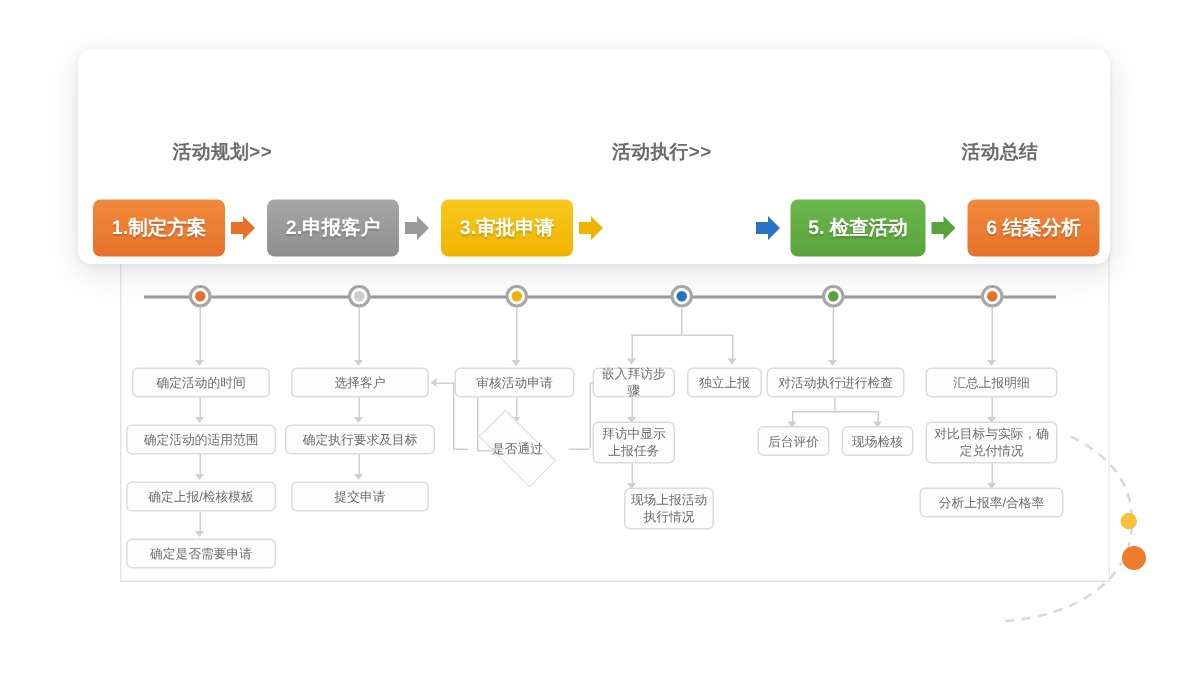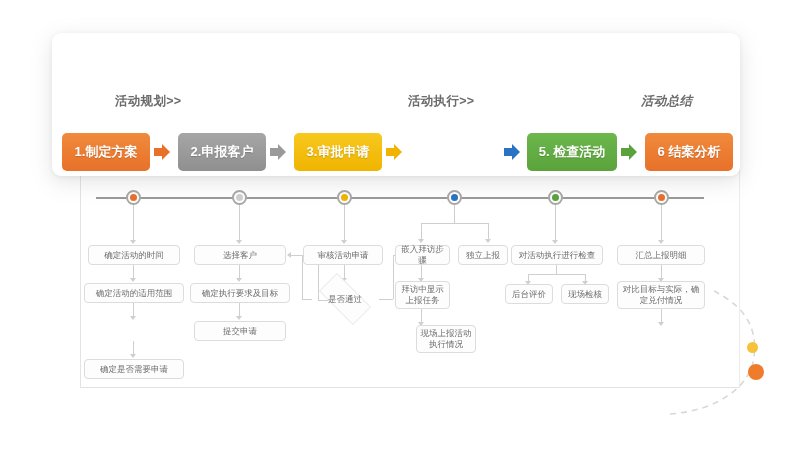--- a/index.html
+++ b/index.html
@@ -148,20 +148,21 @@
     </div>
   <div class="tl-stem" style="left:661px;top:205px;height:36px;"></div>
   <div class="arrowhead" style="left:658px;top:240px;"></div>
 
   <div class="fbox" style="left:88px;top:245px;width:92px;height:20px;">确定活动的时间</div>
   <div class="conn v" style="left:133px;top:265px;height:14px;"></div>
   <div class="arrowhead" style="left:130px;top:278px;"></div>
   <div class="fbox" style="left:84px;top:283px;width:100px;height:20px;">确定活动的适用范围</div>
   <div class="conn v" style="left:133px;top:303px;height:14px;"></div>
   <div class="arrowhead" style="left:130px;top:316px;"></div>
+  <div class="fbox" style="left:84px;top:321px;width:100px;height:20px;">确定上报/检核模板</div>
   <div class="conn v" style="left:133px;top:341px;height:14px;"></div>
   <div class="arrowhead" style="left:130px;top:354px;"></div>
   <div class="fbox" style="left:194px;top:245px;width:92px;height:20px;">选择客户</div>
 
   <div class="fbox" style="left:84px;top:359px;width:100px;height:20px;">确定是否需要申请</div>
   <div class="conn v" style="left:239px;top:265px;height:14px;"></div>
   <div class="arrowhead" style="left:236px;top:278px;"></div>
   <div class="fbox" style="left:190px;top:283px;width:100px;height:20px;">确定执行要求及目标</div>
   <div class="conn v" style="left:239px;top:303px;height:14px;"></div>
   <div class="arrowhead" style="left:236px;top:316px;"></div>
@@ -207,32 +208,33 @@
   <div class="arrowhead" style="left:582px;top:281px;"></div>
   <div class="fbox" style="left:505px;top:284px;width:48px;height:20px;">后台评价</div>
   <div class="fbox" style="left:561px;top:284px;width:48px;height:20px;">现场检核</div>
 
   <div class="fbox" style="left:617px;top:245px;width:88px;height:20px;">汇总上报明细</div>
   <div class="conn v" style="left:661px;top:265px;height:14px;"></div>
   <div class="arrowhead" style="left:658px;top:278px;"></div>
   <div class="fbox" style="left:617px;top:281px;width:88px;height:28px;">对比目标与实际，确定兑付情况</div>
   <div class="conn v" style="left:661px;top:309px;height:14px;"></div>
   <div class="arrowhead" style="left:658px;top:322px;"></div>
+  <div class="fbox" style="left:613px;top:325px;width:96px;height:20px;">分析上报率/合格率</div>
 
   <svg class="swoosh" viewBox="0 0 150 150">
     <path d="M 28 145 C 72 142, 108 120, 112 88 C 116 56, 100 36, 72 22" fill="none" stroke="#d8d8d8" stroke-width="1.6" stroke-dasharray="6 5"></path>
   </svg>
   <div class="deco-dot" style="left:747px;top:342px;width:11px;height:11px;background:#f7c13b;"></div>
   <div class="deco-dot" style="left:748px;top:364px;width:16px;height:16px;background:#ef7c2a;"></div>
 
   <div class="top-card">
 
     <div class="phase-label" style="left:63px;">活动规划&gt;&gt;</div>
     <div class="phase-label" style="left:356px;">活动执行&gt;&gt;</div>
-    <div class="phase-label" style="left:589px;font-style:italic;">活动总结</div>
+    <div class="phase-label" style="left:589px;">活动总结</div>
 
     <div class="chip" style="left:10px;width:88px;background:linear-gradient(#f08a3c,#e8712a);">1.制定方案</div>
     <div class="chev" style="left:101px;">
       <svg width="18" height="18" viewBox="0 0 18 18">
           <path d="M1 5 h8 V1 l8 8 -8 8 v-4 H1 Z" fill="#e8712a"></path>
         </svg>
     </div>
 
     <div class="chip" style="left:126px;width:88px;background:linear-gradient(#a6a6a6,#8f8f8f);">2.申报客户</div>
     <div class="chev" style="left:217px;">

